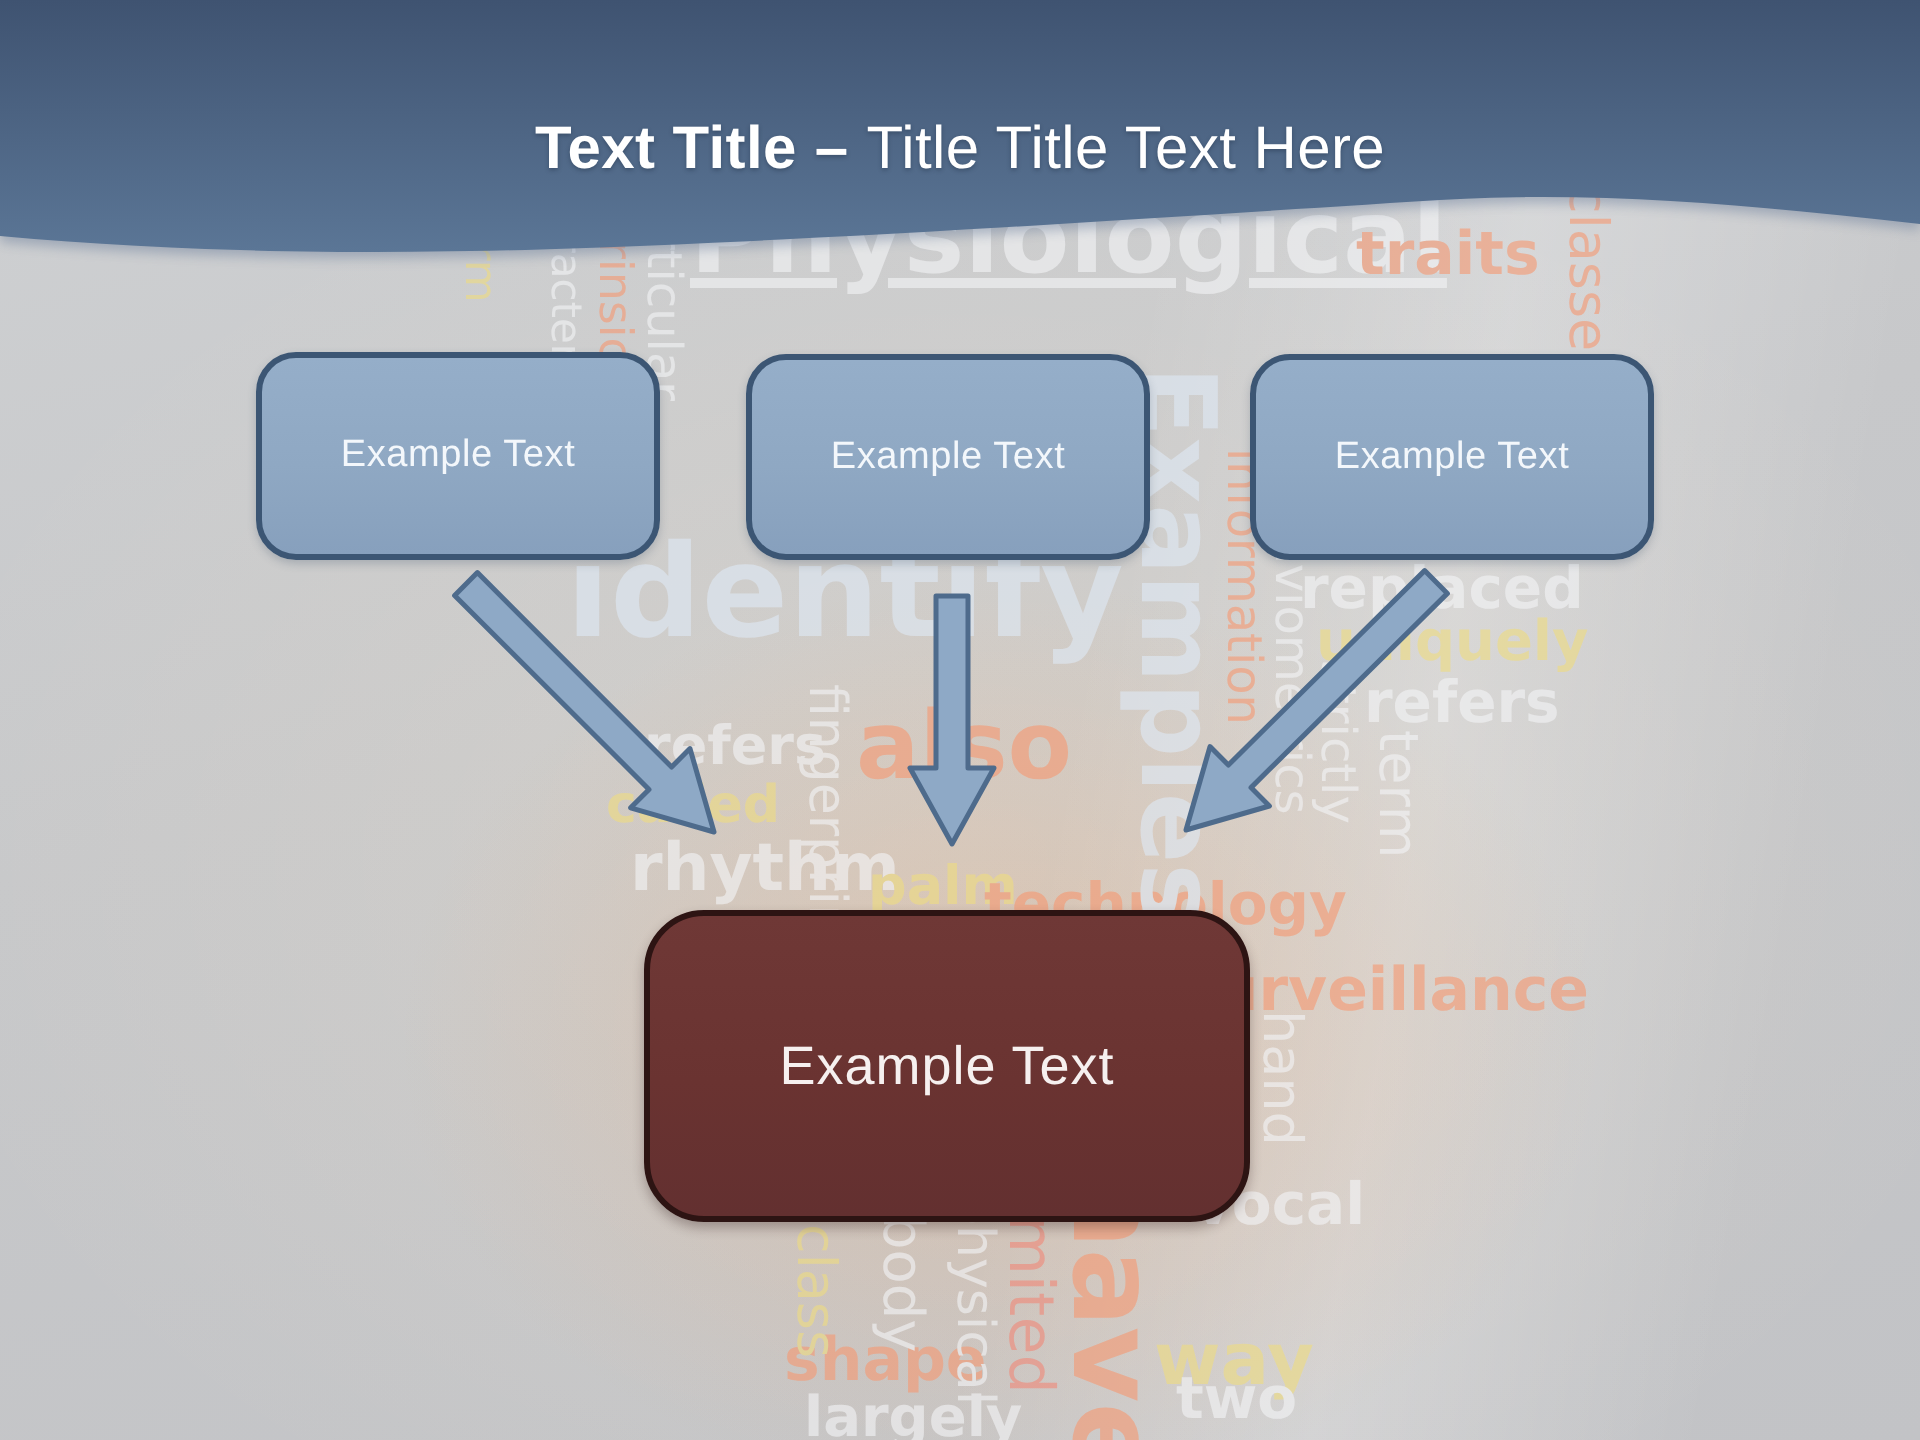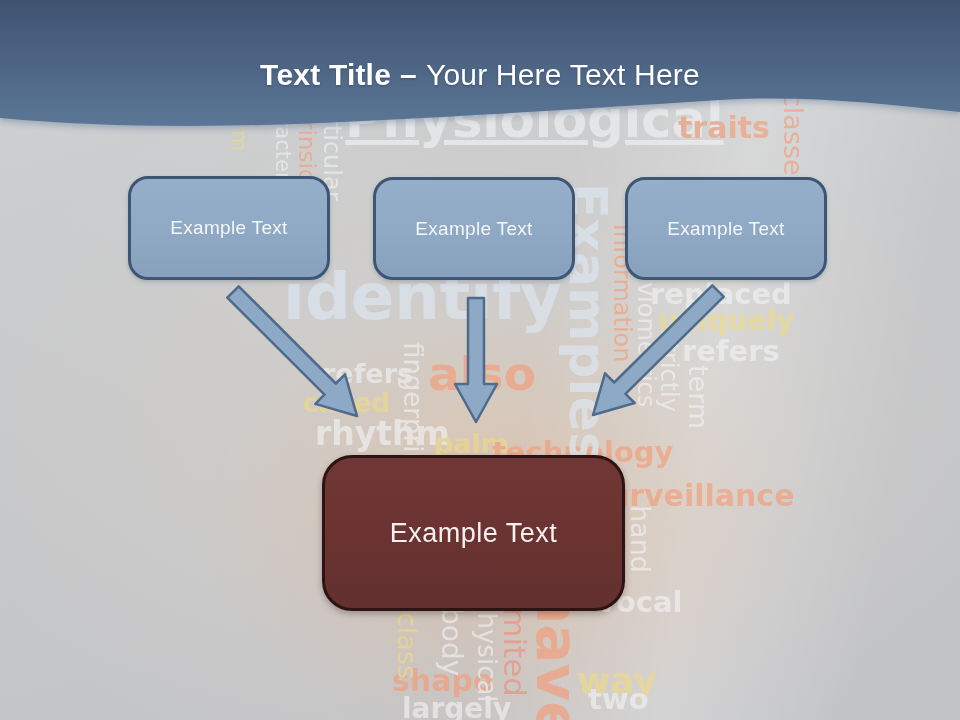--- a/index.html
+++ b/index.html
@@ -138,16 +138,16 @@
       </linearGradient>
     </defs>
     <style>
       .hdr-stop-top { stop-color: var(--header-top, #3f5371); }
       .hdr-stop-bottom { stop-color: var(--header-bottom, #5b7696); }
     </style>
     <path fill="url(#hdrGrad)" d="M0,0 H960 V112 C880,103 800,95 720,100 C560,110 460,117 320,123 C200,128 100,127 0,118 Z"></path>
   </svg>
 
   <div class="title">
-    <span class="t-bold">Text Title</span><span class="t-sep">–</span><span class="t-reg">Your Here Text Here</span>
+    <span class="t-bold">Text Title</span><span class="t-sep">–</span><span class="t-reg">Title Title Text Here</span>
   </div>
 
 </div>
 
 </body></html>

